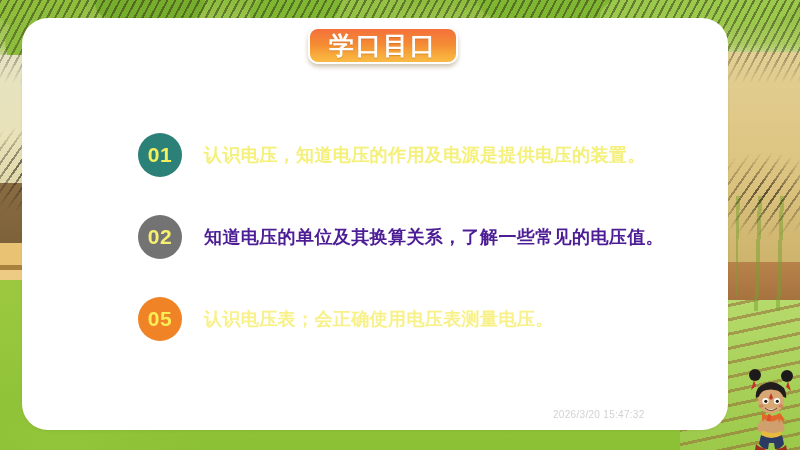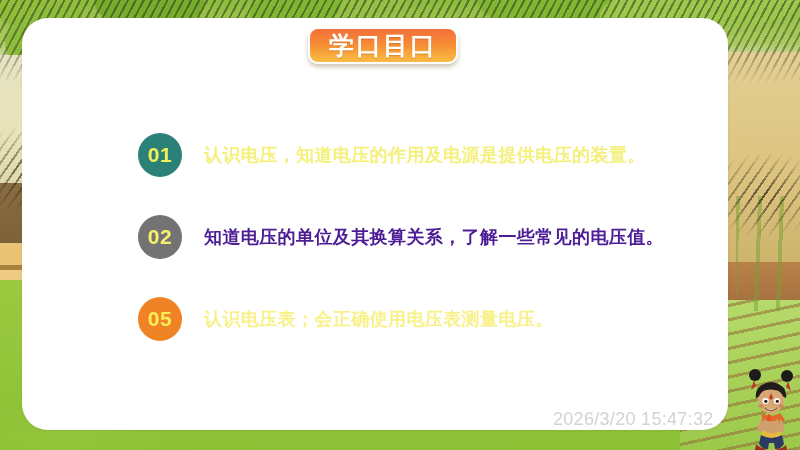--- a/index.html
+++ b/index.html
@@ -121,21 +121,21 @@
   .goal-text{
     margin-left:22px;
     font-size:18px;font-weight:bold;letter-spacing:.4px;
     white-space:nowrap;
     font-family:"DejaVu Sans","Liberation Sans",sans-serif;
   }
 
   
   .timestamp{
     position:absolute;left:553px;top:409px;
-    font-size:18px;color:#d2d2d2;letter-spacing:.3px;
+    font-size:10px;color:#d2d2d2;letter-spacing:.3px;
     font-family:"Liberation Sans",sans-serif;
   }
 
   
   .mascot{position:absolute;left:742px;top:362px;width:58px;height:88px;}
   .mascot svg{display:block;}
 </style>
 </head>
 <body>
 

